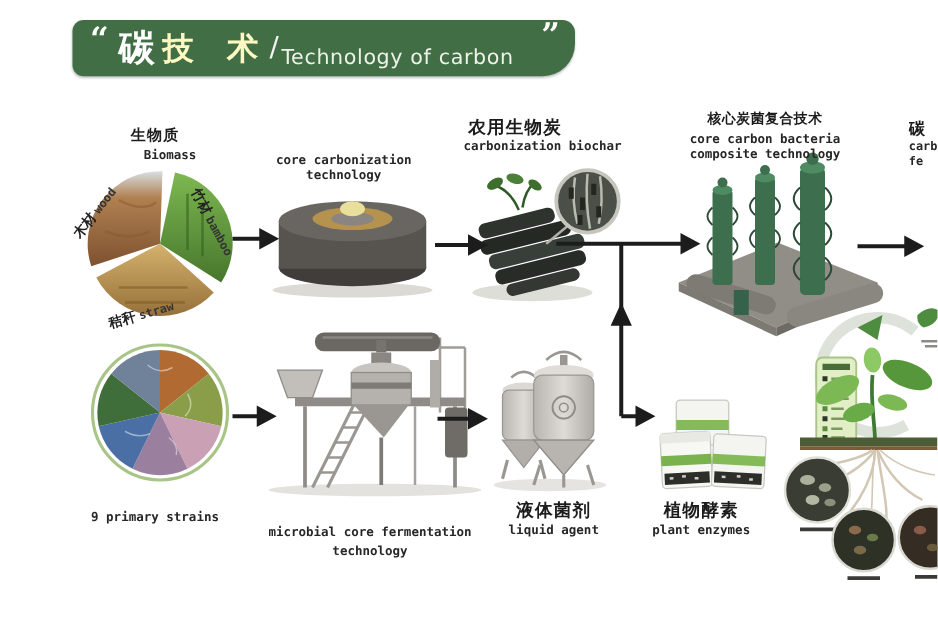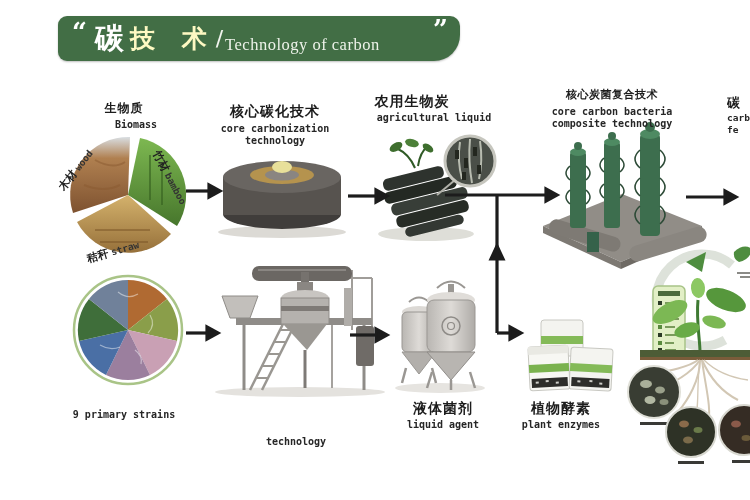--- a/index.html
+++ b/index.html
@@ -11,21 +11,21 @@
   .banner{position:absolute;left:58px;top:16px;width:402px;height:45px;
           background:#426e45;border-radius:9px 10px 26px 9px;
           display:flex;align-items:center;padding-left:14px;box-sizing:border-box;
           box-shadow:0 1px 2px rgba(0,0,0,.25);}
   .quote{font-family:"DejaVu Serif",serif;font-weight:bold;color:#ffffff;font-size:26px;line-height:10px;}
   .q-open{margin-top:-14px;margin-right:8px;}
   .q-close{position:absolute;right:12px;top:8px;}
   .zh-big{font-size:29px;font-weight:bold;color:#ffffff;letter-spacing:2px;}
   .zh-tech{font-size:25px;font-weight:bold;color:#fef9c3;letter-spacing:9px;margin-left:4px;}
   .slash{font-size:22px;color:#f2f5ef;margin:0 2px 0 0;font-weight:normal;}
-  .en-title{font-size:16.5px;color:#eef3ea;letter-spacing:.5px;margin-top:13px;font-family:Liberation Serif, serif;}
+  .en-title{font-size:16.5px;color:#eef3ea;letter-spacing:.5px;margin-top:13px;}
 
   
   .lbl{position:absolute;transform:translateX(-50%);text-align:center;white-space:nowrap;}
   .zh{font-family:"DejaVu Sans",sans-serif;font-weight:bold;color:#1c1c1c;font-size:14px;letter-spacing:1px;}
   .zh15{font-size:12px;}
   .zh13{font-size:11px;letter-spacing:0.5px;}
   .en{font-family:"DejaVu Sans Mono",monospace;font-weight:bold;color:#262626;font-size:10px;letter-spacing:0px;}
   .rot{position:absolute;transform-origin:left top;white-space:nowrap;}
   .seg-zh{font-family:"DejaVu Sans",sans-serif;font-weight:bold;font-size:11px;color:#222;}
   .seg-en{font-family:"DejaVu Sans Mono",monospace;font-weight:bold;font-size:9.5px;color:#333;margin-left:3px;}
@@ -319,41 +319,41 @@
   <div class="rot" style="left:52px;top:182px;transform:rotate(-52deg);">
     <span class="seg-zh">木材</span><span class="seg-en">wood</span>
   </div>
   <div class="rot" style="left:166px;top:146px;transform:rotate(62deg);">
     <span class="seg-zh">竹材</span><span class="seg-en">bamboo</span>
   </div>
   <div class="rot" style="left:84px;top:248px;transform:rotate(-16deg);">
     <span class="seg-zh">秸秆</span><span class="seg-en">straw</span>
   </div>
 
-  <div class="lbl zh" style="left:275px;top:103px;">核心碳化技术</div>
   <div class="lbl en" style="left:275px;top:123px;">core carbonization</div>
   <div class="lbl en" style="left:275px;top:135px;">technology</div>
 
   <div class="lbl zh" style="left:412px;top:93px;text-align:right;">农用生物炭</div>
-  <div class="lbl en" style="left:434px;top:112px;">agricultural liquid</div>
+  <div class="lbl en" style="left:434px;top:112px;">carbonization biochar</div>
 
   <div class="lbl zh zh13" style="left:612px;top:87px;">核心炭菌复合技术</div>
   <div class="lbl en" style="left:612px;top:106px;">core carbon bacteria</div>
   <div class="lbl en" style="left:612px;top:118px;">composite technology</div>
 
   <div class="cutoff">
     <div class="inner">
       <div class="c-zh">碳</div>
       <div class="c-en">carb</div>
       <div class="c-en">fe</div>
     </div>
   </div>
 
   <div class="lbl en" style="left:124px;top:409px;">9 primary strains</div>
 
+  <div class="lbl en" style="left:296px;top:421px;">microbial core fermentation</div>
   <div class="lbl en" style="left:296px;top:436px;">technology</div>
 
   <div class="lbl zh" style="left:443px;top:400px;">液体菌剂</div>
   <div class="lbl en" style="left:443px;top:419px;">liquid agent</div>
 
   <div class="lbl zh" style="left:561px;top:400px;">植物酵素</div>
   <div class="lbl en" style="left:561px;top:419px;">plant enzymes</div>
 
 </div>
 

